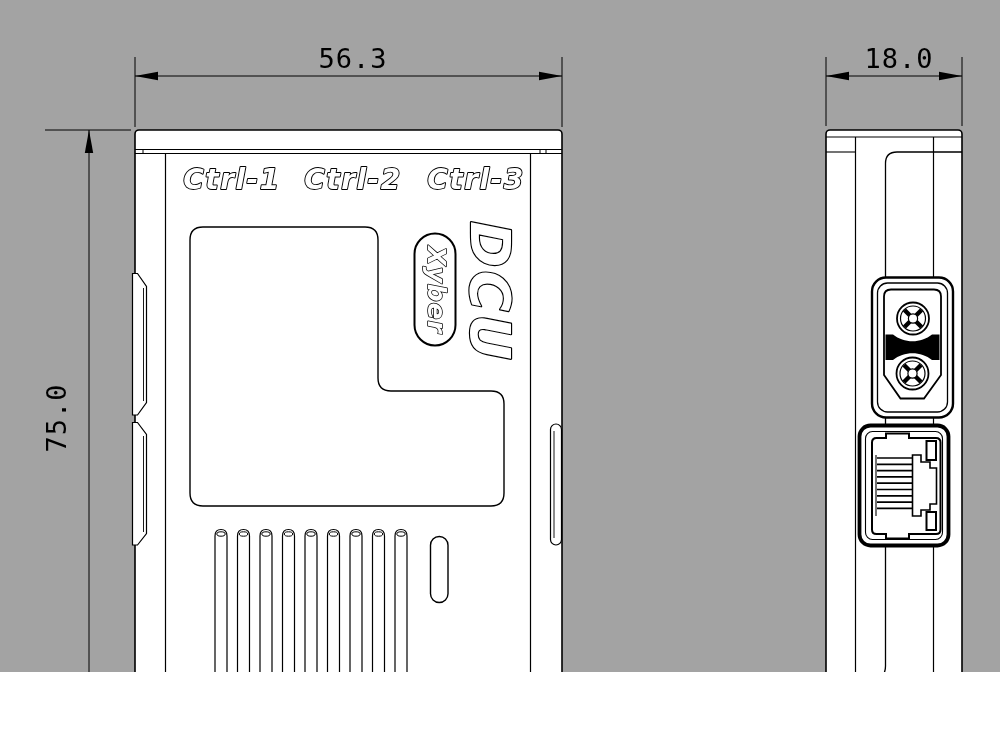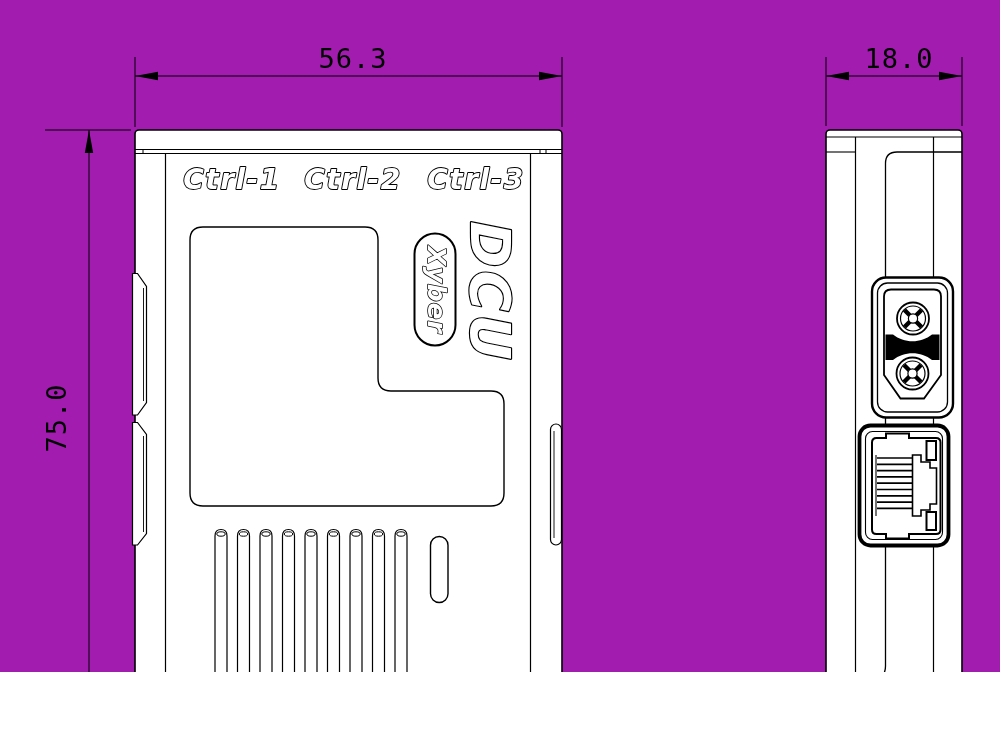--- a/index.html
+++ b/index.html
@@ -1,16 +1,16 @@
 <!DOCTYPE html>
 <html><head>
 <meta charset="utf-8">
 <style>
   html,body{margin:0;padding:0;background:#ffffff;}
-  .stage{position:relative;width:1000px;height:672px;background:#a21caf;overflow:hidden;
+  .stage{position:relative;width:1000px;height:672px;background:#a3a3a3;overflow:hidden;
          font-family:"DejaVu Sans",sans-serif;}
   svg{position:absolute;left:0;top:0;}
   
   .ln{stroke:#000;fill:none;stroke-linecap:butt;}
   .w08{stroke-width:.9px}.w10{stroke-width:1px}.w11{stroke-width:1.1px}
   .w12{stroke-width:1.2px}.w13{stroke-width:1.3px}.w14{stroke-width:1.4px}
   .w16{stroke-width:1.6px}.w17{stroke-width:1.7px}.w18{stroke-width:1.8px}
   .w20{stroke-width:2px}.w24{stroke-width:2.4px}
   .w36{stroke-width:3.8px}.w45{stroke-width:4.5px}
   .thick{stroke:#000;stroke-width:4.6px;stroke-linecap:round;}

